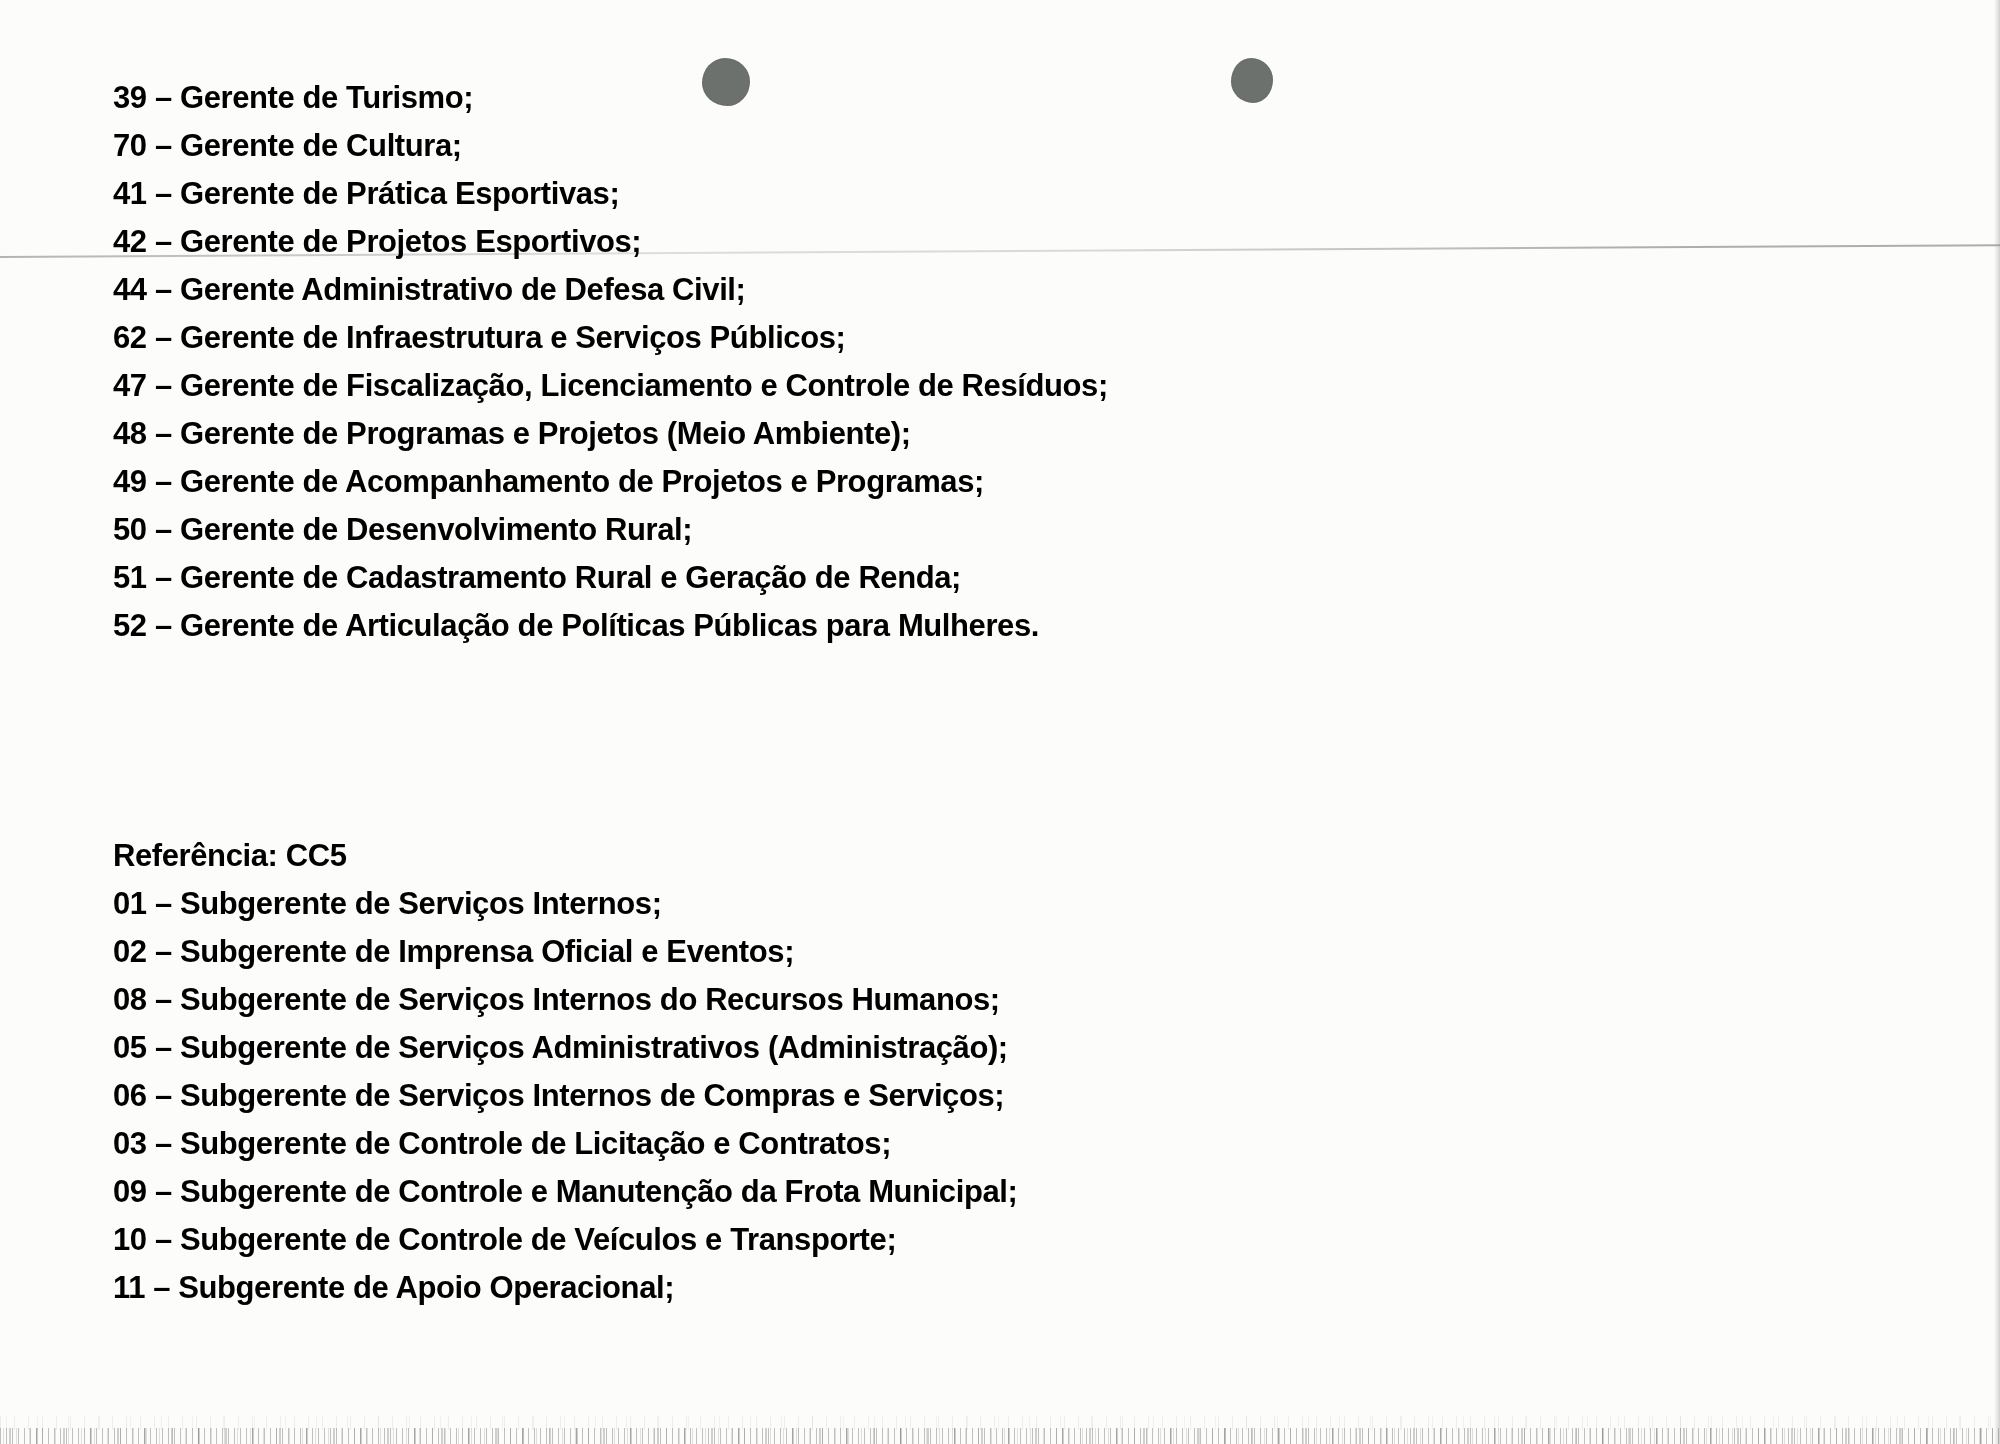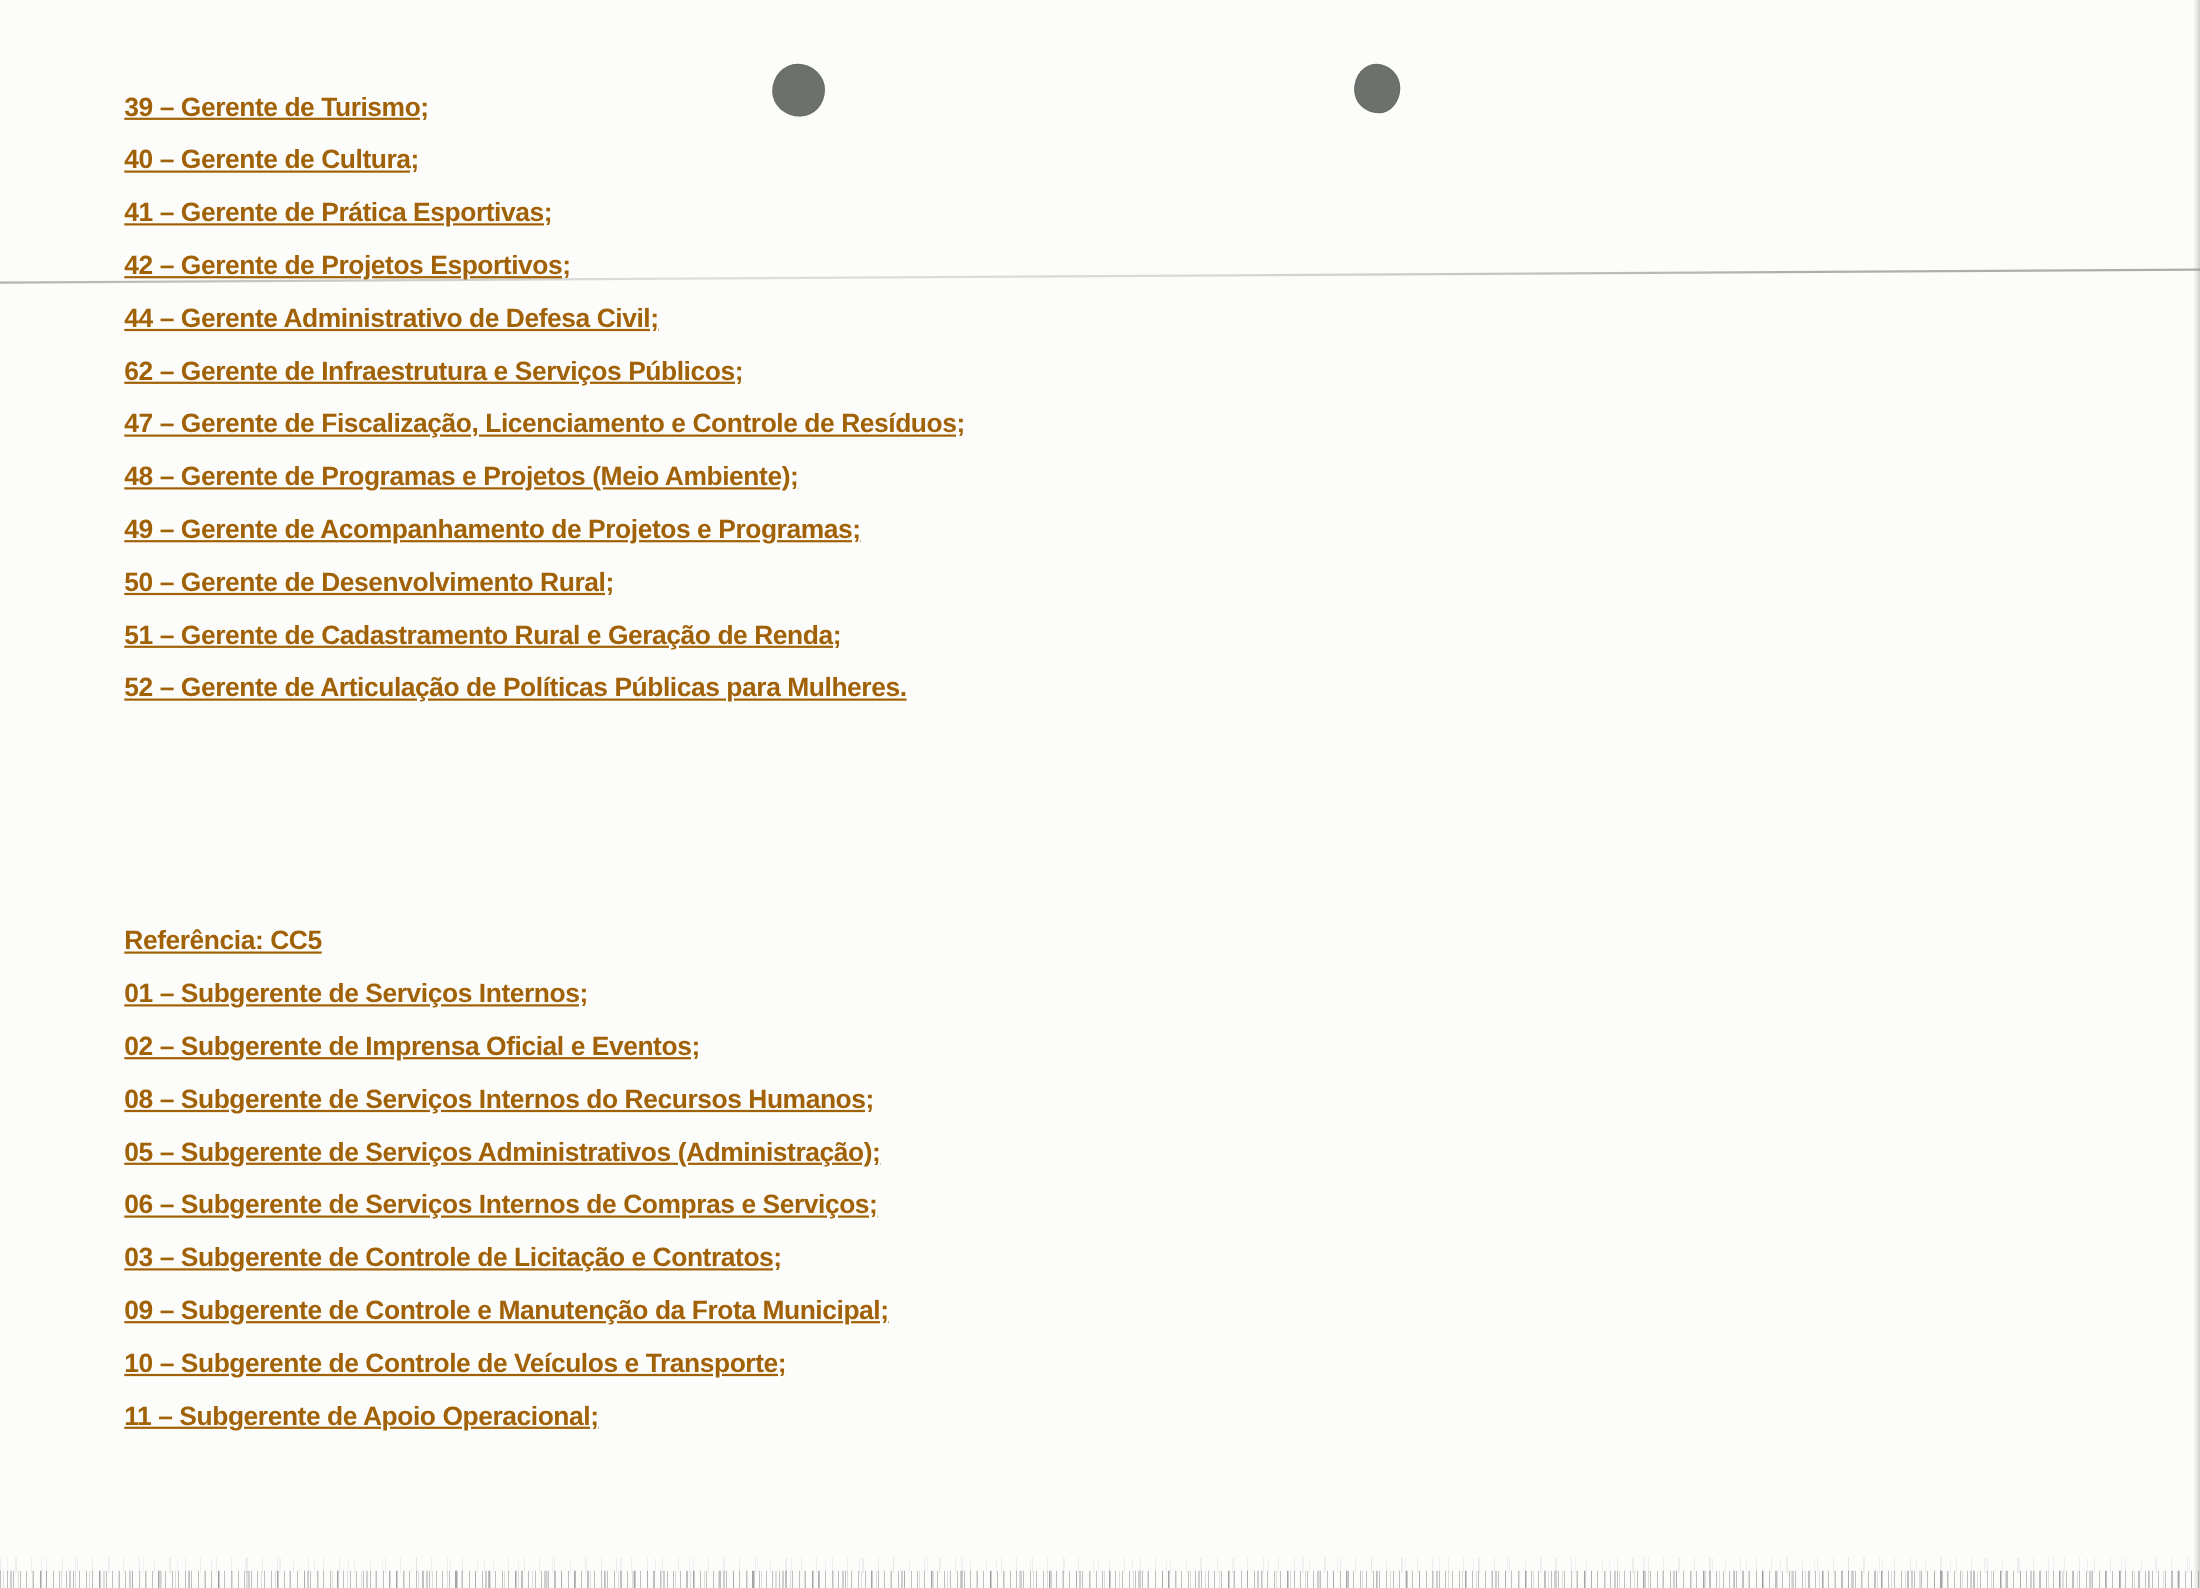--- a/index.html
+++ b/index.html
@@ -8,26 +8,25 @@
     background: #fcfcfb;
     font-family: "Liberation Sans", sans-serif;
     position: relative;
     overflow: hidden;
   }
   .doc-block { position: absolute; left: 113px; }
   #section1 { top: 74px; }
   #section2 { top: 832px; }
   .doc-line {
     font-weight: bold;
-    font-size: 24px;
+    font-size: 31px;
     line-height: 48px;
-    color: #a16207;
+    color: #000000;
     letter-spacing: -0.4px;
     white-space: pre;
-    text-decoration: underline;
   }
   .punch-hole {
     position: absolute;
     background: #6d716e;
     border-radius: 48% 52% 47% 53% / 52% 49% 51% 48%;
     box-shadow: inset 0 0 2px rgba(0,0,0,0.15);
   }
   #hole-left  { left: 702px;  top: 58px; width: 48px; height: 48px; }
   #hole-right { left: 1231px; top: 58px; width: 42px; height: 45px; }
   #crease-line {
@@ -73,21 +72,21 @@
 
 <div id="hole-left" class="punch-hole"></div>
 <div id="hole-right" class="punch-hole"></div>
 <div id="crease-line"></div>
 <div id="edge-right"></div>
 <div id="noise-band-upper"></div>
 <div id="noise-band"></div>
 
 <div id="section1" class="doc-block">
   <div class="doc-line">39 – Gerente de Turismo;</div>
-  <div class="doc-line">40 – Gerente de Cultura;</div>
+  <div class="doc-line">70 – Gerente de Cultura;</div>
   <div class="doc-line">41 – Gerente de Prática Esportivas;</div>
   <div class="doc-line">42 – Gerente de Projetos Esportivos;</div>
   <div class="doc-line">44 – Gerente Administrativo de Defesa Civil;</div>
   <div class="doc-line">62 – Gerente de Infraestrutura e Serviços Públicos;</div>
   <div class="doc-line">47 – Gerente de Fiscalização, Licenciamento e Controle de Resíduos;</div>
   <div class="doc-line">48 – Gerente de Programas e Projetos (Meio Ambiente);</div>
   <div class="doc-line">49 – Gerente de Acompanhamento de Projetos e Programas;</div>
   <div class="doc-line">50 – Gerente de Desenvolvimento Rural;</div>
   <div class="doc-line">51 – Gerente de Cadastramento Rural e Geração de Renda;</div>
   <div class="doc-line">52 – Gerente de Articulação de Políticas Públicas para Mulheres.</div>

